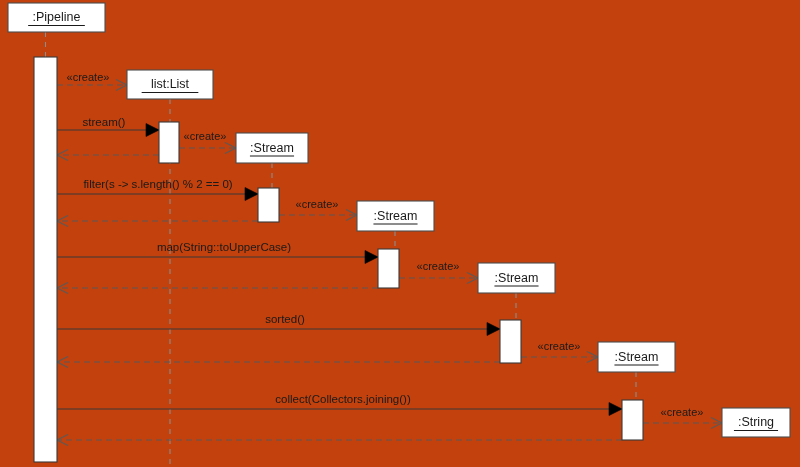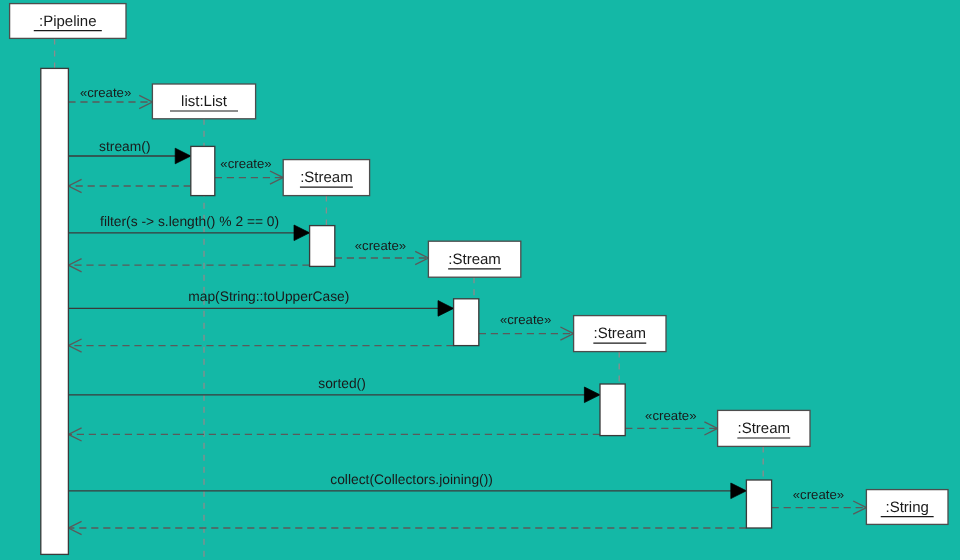--- a/index.html
+++ b/index.html
@@ -7,21 +7,21 @@
     padding: 0;
     background: #ffffff;
   }
   body {
     font-family: "Liberation Sans", sans-serif;
   }
   #diagram-root {
     position: relative;
     width: 800px;
     height: 467px;
-    background: #14b8a6;
+    background: #c2410c;
     overflow: hidden;
   }
   svg.uml-canvas {
     position: absolute;
     left: 0;
     top: 0;
     width: 800px;
     height: 467px;
     display: block;
   }

